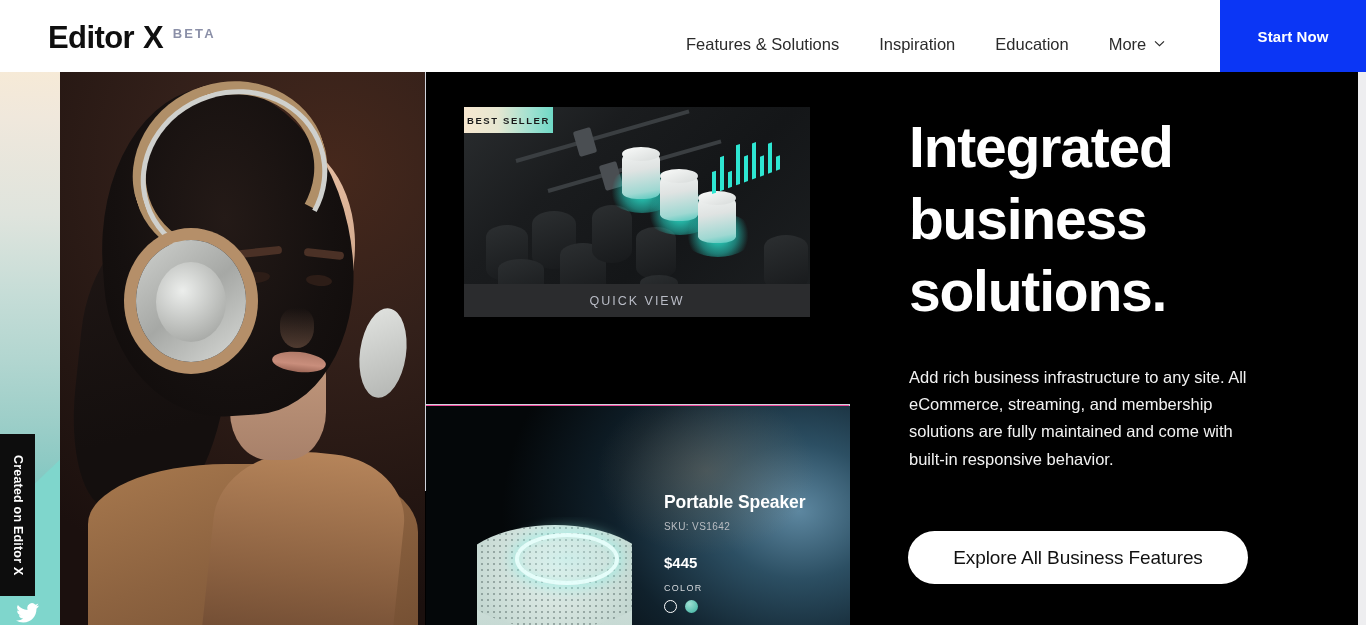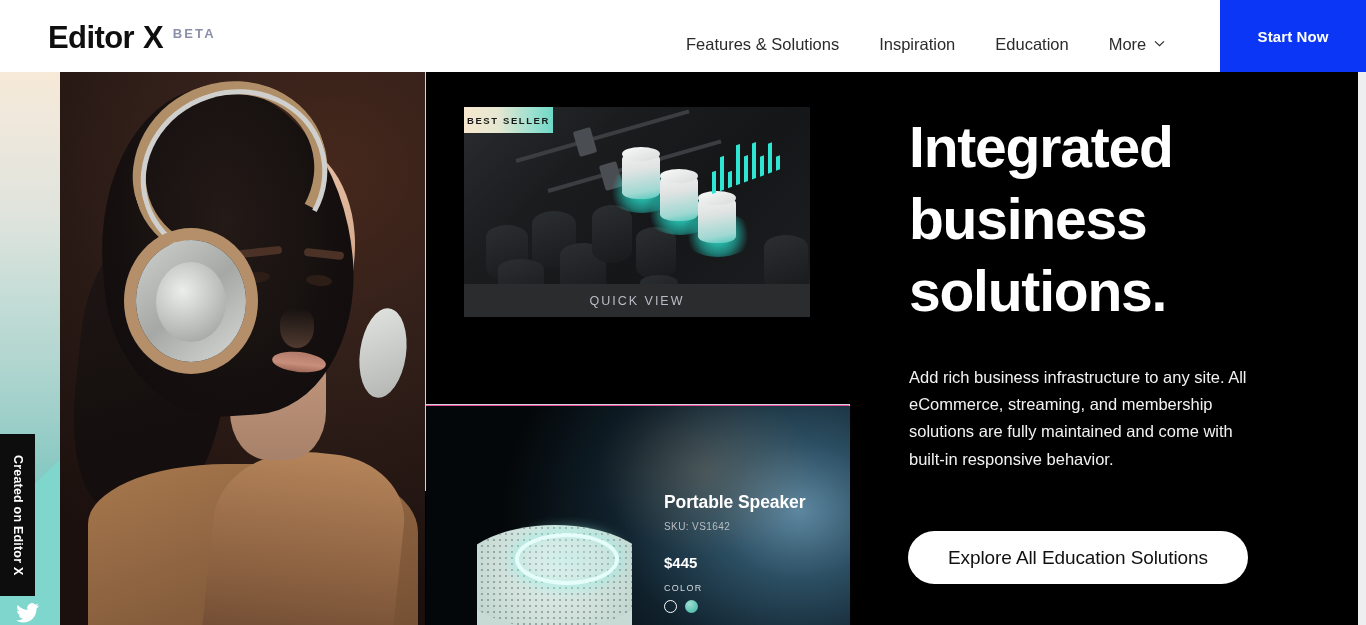--- a/index.html
+++ b/index.html
@@ -458,18 +458,18 @@
             <div class="sw sw-teal"></div>
           </div>
 
         </div>
       </div>
     </div>
 
     <div class="right-col">
       <h1 class="headline">Integrated business solutions.</h1>
       <p class="subtext">Add rich business infrastructure to any site. All eCommerce, streaming, and membership solutions are fully maintained and come with built-in responsive behavior.</p>
-      <div class="cta">Explore All Education Solutions</div>
+      <div class="cta">Explore All Business Features</div>
       <div class="right-edge"></div>
     </div>
 
   </div>
 </div>
 
 </body></html>

